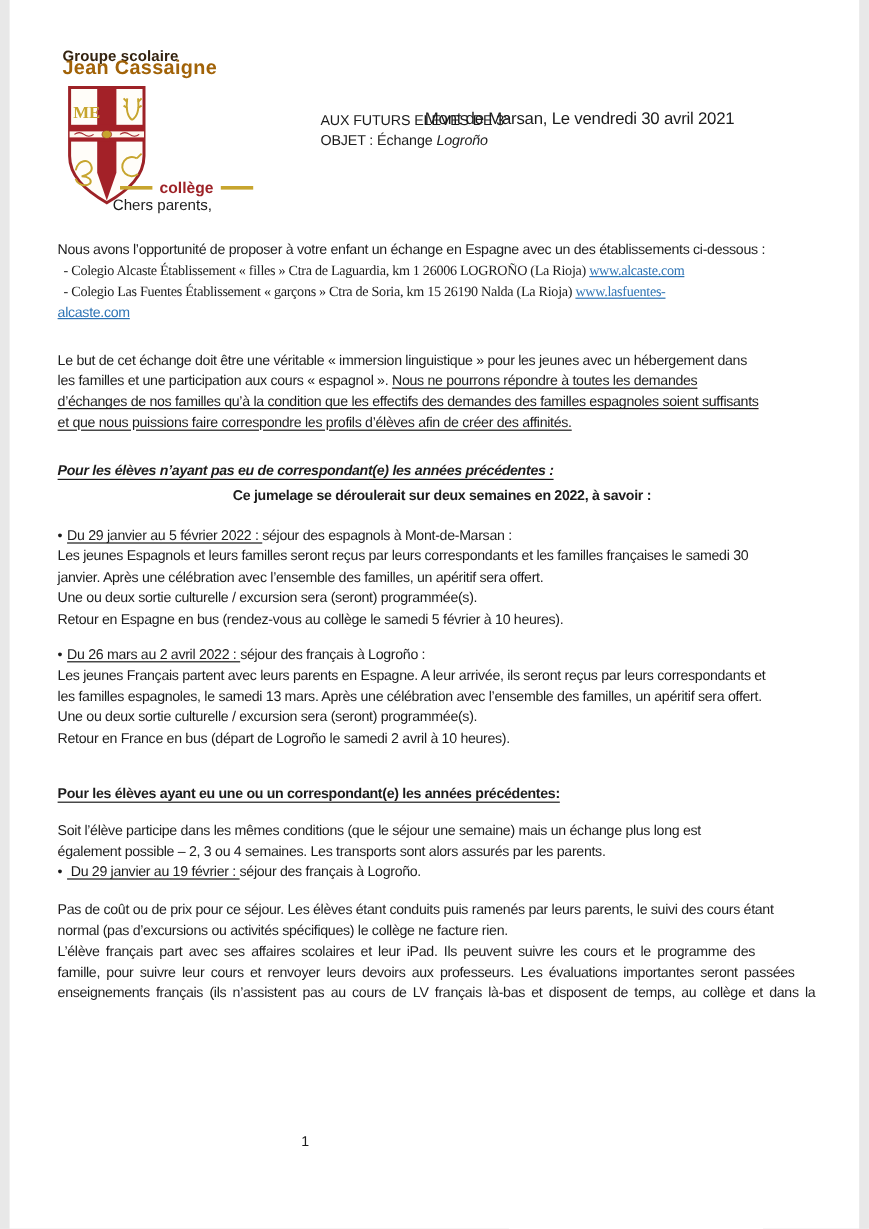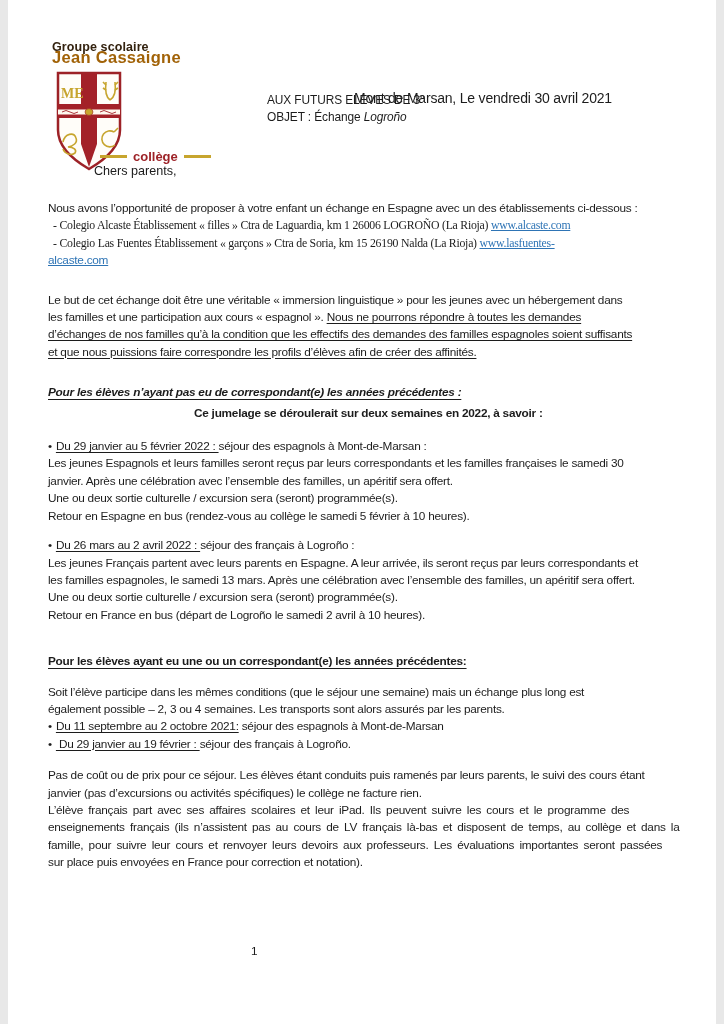--- a/index.html
+++ b/index.html
@@ -127,29 +127,27 @@
       <div class="tline">les familles espagnoles, le samedi 13 mars. Après une célébration avec l’ensemble des familles, un apéritif sera offert.</div>
       <div class="tline">Une ou deux sortie culturelle / excursion sera (seront) programmée(s).</div>
       <div class="tline">Retour en France en bus (départ de Logroño le samedi 2 avril à 10 heures).</div>
     </div>
 
     <div class="tline h-underline mt-h2">Pour les élèves ayant eu une ou un correspondant(e) les années précédentes:</div>
 
     <div class="mt-prev">
       <div class="tline">Soit l’élève participe dans les mêmes conditions (que le séjour une semaine) mais un échange plus long est</div>
       <div class="tline">également possible – 2, 3 ou 4 semaines. Les transports sont alors assurés par les parents.</div>
-      <div class="tline"><span class="bullet">•</span><span class="ul">Du 11 septembre au 2 octobre 2021:</span><span> séjour des espagnols à Mont-de-Marsan</span></div>
       <div class="tline"><span class="bullet">•</span><span class="ul"> Du 29 janvier au 19 février : </span><span>séjour des français à Logroño.</span></div>
     </div>
 
     <div class="mt-close">
       <div class="tline">Pas de coût ou de prix pour ce séjour. Les élèves étant conduits puis ramenés par leurs parents, le suivi des cours étant</div>
-      <div class="tline">janvier (pas d’excursions ou activités spécifiques) le collège ne facture rien.</div>
+      <div class="tline">normal (pas d’excursions ou activités spécifiques) le collège ne facture rien.</div>
       <div class="tline ws">L’élève français part avec ses affaires scolaires et leur iPad. Ils peuvent suivre les cours et le programme des</div>
+      <div class="tline ws">famille, pour suivre leur cours et renvoyer leurs devoirs aux professeurs. Les évaluations importantes seront passées</div>
       <div class="tline ws">enseignements français (ils n’assistent pas au cours de LV français là-bas et disposent de temps, au collège et dans la</div>
-      <div class="tline ws">famille, pour suivre leur cours et renvoyer leurs devoirs aux professeurs. Les évaluations importantes seront passées</div>
-      <div class="tline">sur place puis envoyées en France pour correction et notation).</div>
     </div>
 
   </div>
 
   <div class="page-number">1</div>
 </div>
 
 </body></html>

